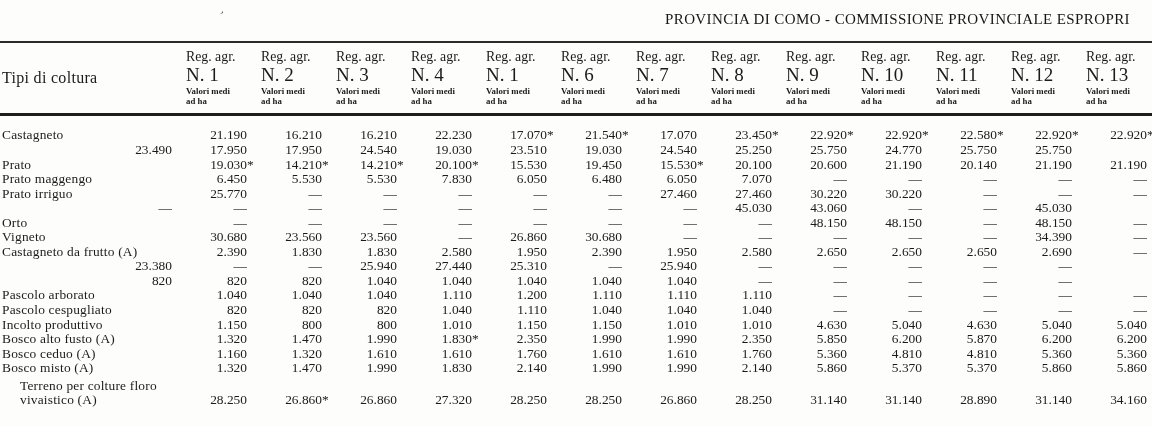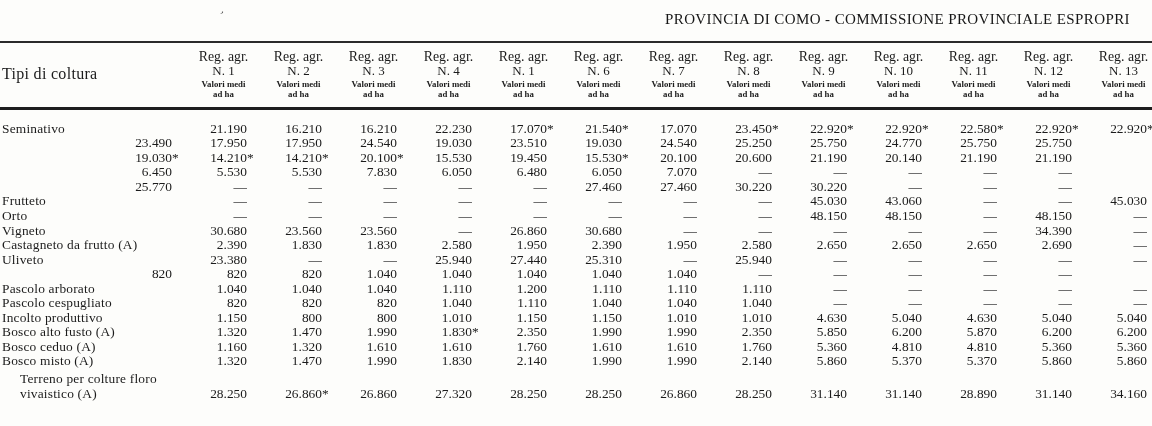--- a/index.html
+++ b/index.html
@@ -47,26 +47,25 @@
     grid-template-columns: 186px repeat(13, 75px);
     align-items: center;
     padding: 6px 0 7px 0;
   }
   .row-hdr-label {
     font-size: 16px;
     padding-left: 2px;
     letter-spacing: 0.3px;
   }
   .col-head {
-    text-align: center;
     line-height: 1.12;
     white-space: nowrap;
   }
   .col-head .t1 { font-size: 13.8px; }
-  .col-head .t2 { font-size: 13px; }
+  .col-head .t2 { font-size: 19px; }
   .col-head .t3 { font-size: 8.8px; line-height: 1.18; font-weight: bold; }
   .tbody {
     padding-top: 12px;
   }
   .trow {
     display: grid;
     grid-template-columns: 186px repeat(13, 75px);
     font-size: 13.4px;
     line-height: 14.55px;
     white-space: nowrap;
@@ -196,21 +195,21 @@
           <div class="t3">Valori medi</div>
           <div class="t3">ad ha</div>
         </div>
       </div>
 
     <hr class="rule-heavy">
 
     <div class="tbody">
 
     <div class="trow">
-          <div class="lbl">Seminativo</div>
+          <div class="lbl">Castagneto</div>
           <div class="val">21.190</div>
           <div class="val">16.210</div>
           <div class="val">16.210</div>
           <div class="val">22.230</div>
           <div class="val">17.070<span class="ast">*</span></div>
           <div class="val">21.540<span class="ast">*</span></div>
           <div class="val">17.070</div>
           <div class="val">23.450<span class="ast">*</span></div>
           <div class="val">22.920<span class="ast">*</span></div>
           <div class="val">22.920<span class="ast">*</span></div>
@@ -227,66 +226,68 @@
           <div class="val">23.510</div>
           <div class="val">19.030</div>
           <div class="val">24.540</div>
           <div class="val">25.250</div>
           <div class="val">25.750</div>
           <div class="val">24.770</div>
           <div class="val">25.750</div>
           <div class="val">25.750</div>
         </div>
         <div class="trow">
+          <div class="lbl">Prato</div>
           <div class="val">19.030<span class="ast">*</span></div>
           <div class="val">14.210<span class="ast">*</span></div>
           <div class="val">14.210<span class="ast">*</span></div>
           <div class="val">20.100<span class="ast">*</span></div>
           <div class="val">15.530</div>
           <div class="val">19.450</div>
           <div class="val">15.530<span class="ast">*</span></div>
           <div class="val">20.100</div>
           <div class="val">20.600</div>
           <div class="val">21.190</div>
           <div class="val">20.140</div>
           <div class="val">21.190</div>
           <div class="val">21.190</div>
         </div>
         <div class="trow">
+          <div class="lbl">Prato maggengo</div>
           <div class="val">6.450</div>
           <div class="val">5.530</div>
           <div class="val">5.530</div>
           <div class="val">7.830</div>
           <div class="val">6.050</div>
           <div class="val">6.480</div>
           <div class="val">6.050</div>
           <div class="val">7.070</div>
           <div class="val">—</div>
           <div class="val">—</div>
           <div class="val">—</div>
           <div class="val">—</div>
           <div class="val">—</div>
         </div>
         <div class="trow">
+          <div class="lbl">Prato irriguo</div>
           <div class="val">25.770</div>
           <div class="val">—</div>
           <div class="val">—</div>
           <div class="val">—</div>
           <div class="val">—</div>
           <div class="val">—</div>
           <div class="val">27.460</div>
           <div class="val">27.460</div>
           <div class="val">30.220</div>
           <div class="val">30.220</div>
           <div class="val">—</div>
           <div class="val">—</div>
           <div class="val">—</div>
         </div>
         <div class="trow">
-          <div class="lbl">Frutteto</div>
           <div class="val">—</div>
           <div class="val">—</div>
           <div class="val">—</div>
           <div class="val">—</div>
           <div class="val">—</div>
           <div class="val">—</div>
           <div class="val">—</div>
           <div class="val">—</div>
           <div class="val">45.030</div>
           <div class="val">43.060</div>
@@ -336,21 +337,20 @@
           <div class="val">2.390</div>
           <div class="val">1.950</div>
           <div class="val">2.580</div>
           <div class="val">2.650</div>
           <div class="val">2.650</div>
           <div class="val">2.650</div>
           <div class="val">2.690</div>
           <div class="val">—</div>
         </div>
         <div class="trow">
-          <div class="lbl">Uliveto</div>
           <div class="val">23.380</div>
           <div class="val">—</div>
           <div class="val">—</div>
           <div class="val">25.940</div>
           <div class="val">27.440</div>
           <div class="val">25.310</div>
           <div class="val">—</div>
           <div class="val">25.940</div>
           <div class="val">—</div>
           <div class="val">—</div>

